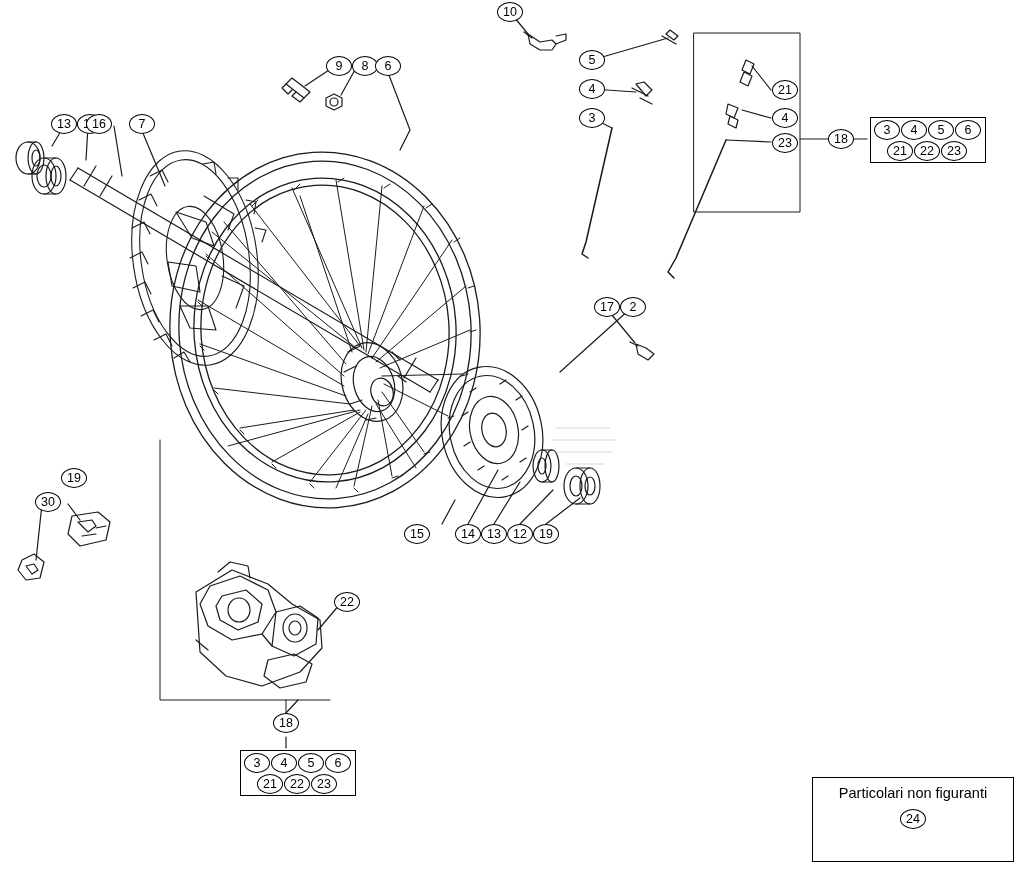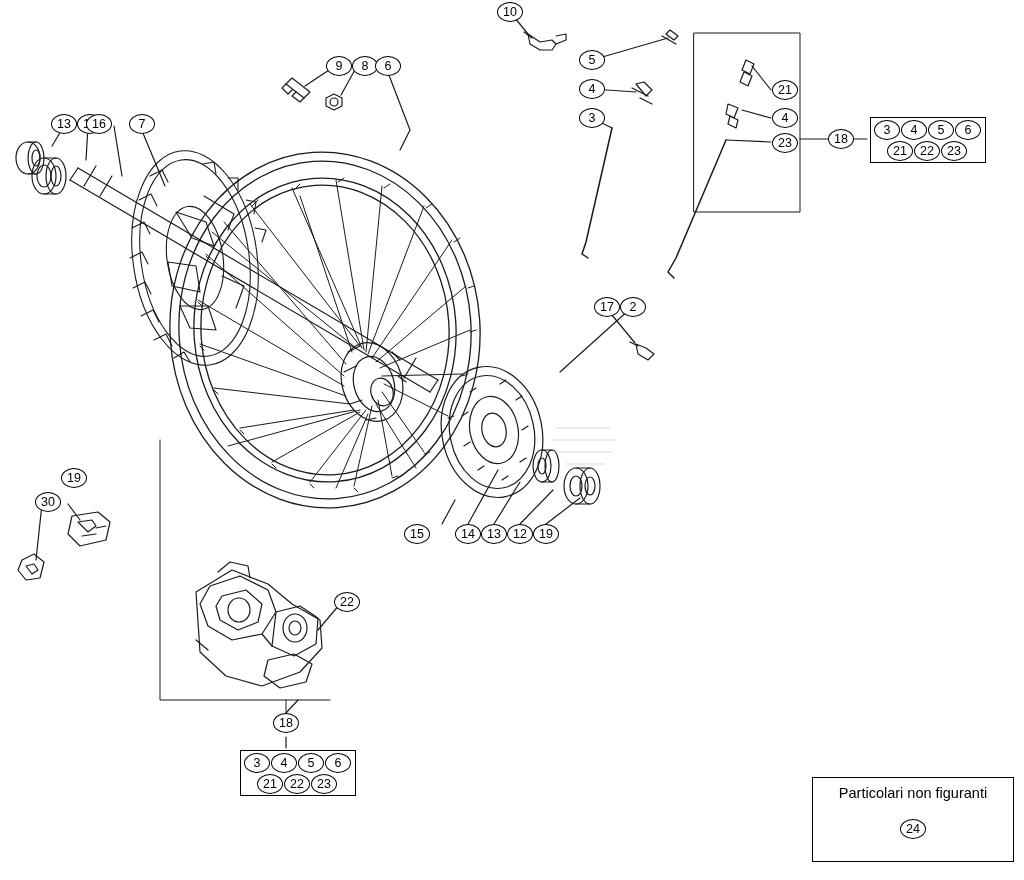--- a/index.html
+++ b/index.html
@@ -392,17 +392,17 @@
     <div class="callout" style="left:30px; top:2px;">4</div>
     <div class="callout" style="left:57px; top:2px;">5</div>
     <div class="callout" style="left:84px; top:2px;">6</div>
     <div class="callout" style="left:16px; top:23px;">21</div>
     <div class="callout" style="left:43px; top:23px;">22</div>
     <div class="callout" style="left:70px; top:23px;">23</div>
   </div>
 
   <div class="notes-box" style="left:812px; top:777px; width:202px; height:85px;">
     <div>Particolari non figuranti</div>
-    <div class="callout" style="position:relative; display:inline-block; margin-top:16px;">24</div>
+    <div class="callout" style="position:relative; display:inline-block; margin-top:6px;">24</div>
   </div>
 
 
 </div>
 
 </body></html>

